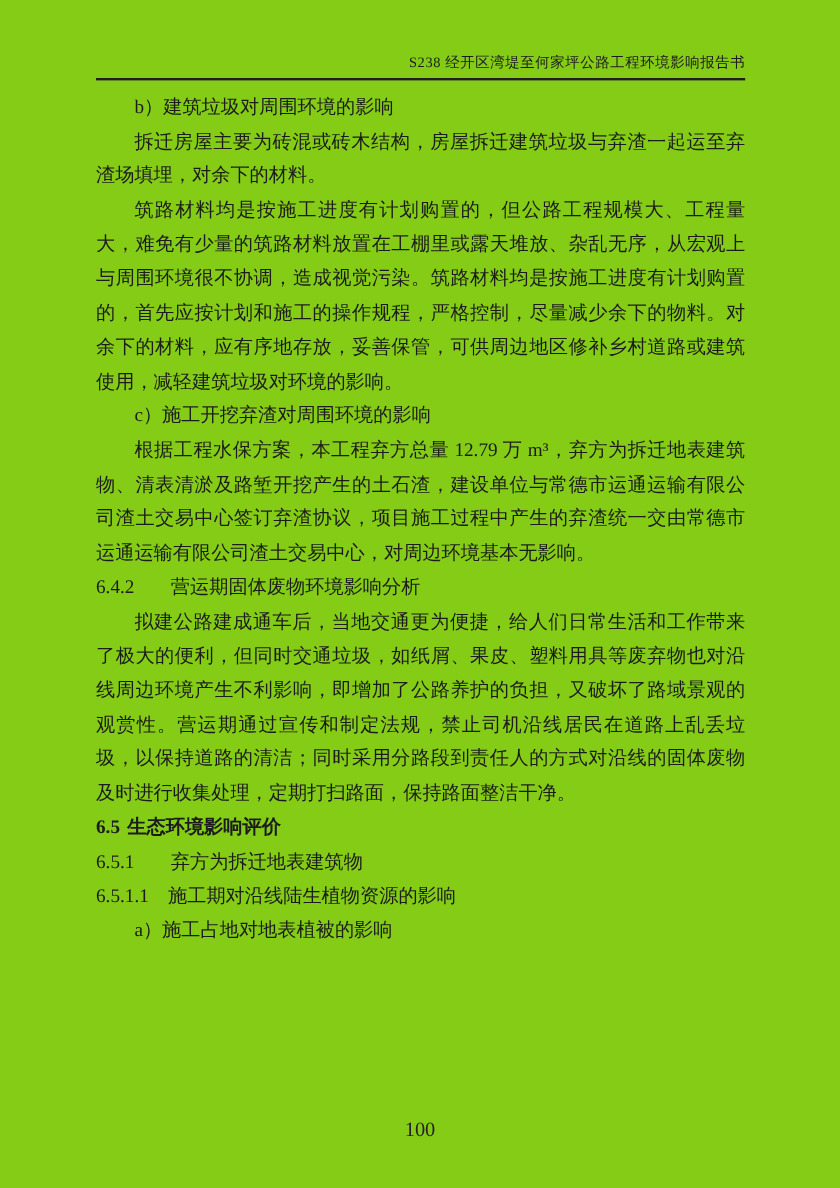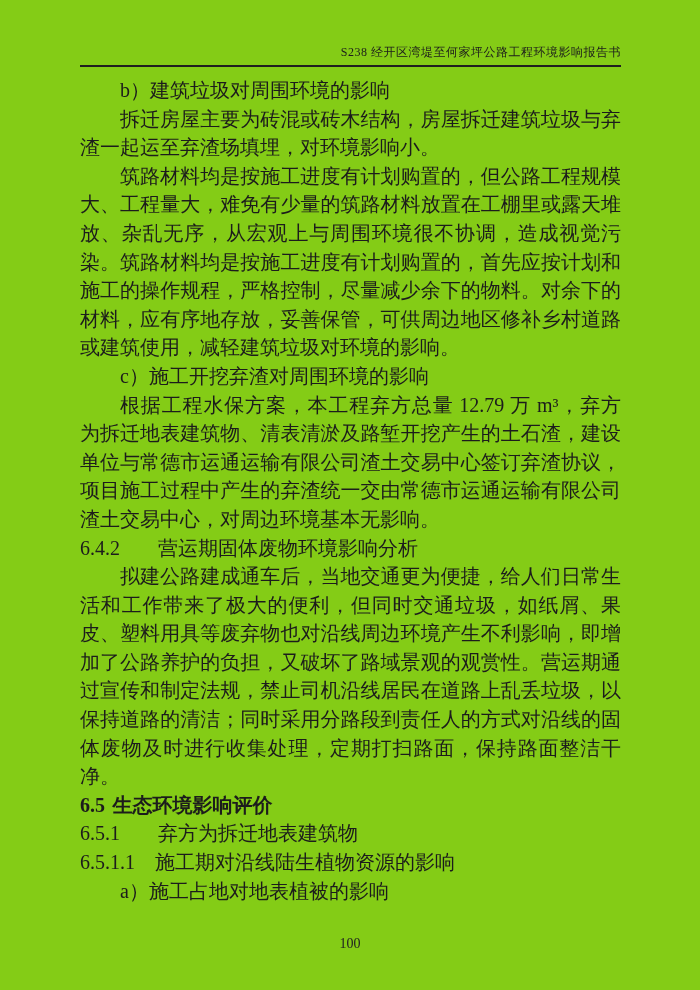--- a/index.html
+++ b/index.html
@@ -24,55 +24,55 @@
     line-height: 16px;
     padding-bottom: 5px;
     border-bottom: 2px solid #1f1f1f;
     letter-spacing: 0.5px;
   }
   .doc-body {
     position: absolute;
     top: 76px;
     left: 80px;
     width: 541px;
-    font-size: 20px;
+    font-size: 16px;
     line-height: 28.6px;
   }
   .block { margin: 0; }
   .p {
     text-indent: 2em;
     text-align: justify;
   }
   .sub {
     text-indent: 2em;
   }
   .h1 { font-weight: bold; }
   .h1 .num { margin-right: 0.38em; }
   .h2 .num { margin-right: 1.9em; }
   .h3 .num { margin-right: 1.0em; }
   .footer {
     position: absolute;
     bottom: 38px;
     left: 0;
     width: 700px;
     text-align: center;
-    font-size: 14px;
+    font-size: 17px;
     color: #222;
   }
 </style>
 </head>
 <body>
 
 <div class="page">
 
   <div class="header">S238 经开区湾堤至何家坪公路工程环境影响报告书</div>
 
   <div class="doc-body">
       <div class="block sub">b）建筑垃圾对周围环境的影响</div>
-      <div class="block p">拆迁房屋主要为砖混或砖木结构，房屋拆迁建筑垃圾与弃渣一起运至弃渣场填埋，对环境影响小。</div>
+      <div class="block p">拆迁房屋主要为砖混或砖木结构，房屋拆迁建筑垃圾与弃渣一起运至弃渣场填埋，对余下的材料。</div>
       <div class="block p">筑路材料均是按施工进度有计划购置的，但公路工程规模大、工程量大，难免有少量的筑路材料放置在工棚里或露天堆放、杂乱无序，从宏观上与周围环境很不协调，造成视觉污染。筑路材料均是按施工进度有计划购置的，首先应按计划和施工的操作规程，严格控制，尽量减少余下的物料。对余下的材料，应有序地存放，妥善保管，可供周边地区修补乡村道路或建筑使用，减轻建筑垃圾对环境的影响。</div>
       <div class="block sub">c）施工开挖弃渣对周围环境的影响</div>
       <div class="block p">根据工程水保方案，本工程弃方总量 12.79 万 m³，弃方为拆迁地表建筑物、清表清淤及路堑开挖产生的土石渣，建设单位与常德市运通运输有限公司渣土交易中心签订弃渣协议，项目施工过程中产生的弃渣统一交由常德市运通运输有限公司渣土交易中心，对周边环境基本无影响。</div>
       <div class="block h2"><span class="num">6.4.2</span><span>营运期固体废物环境影响分析</span></div>
       <div class="block p">拟建公路建成通车后，当地交通更为便捷，给人们日常生活和工作带来了极大的便利，但同时交通垃圾，如纸屑、果皮、塑料用具等废弃物也对沿线周边环境产生不利影响，即增加了公路养护的负担，又破坏了路域景观的观赏性。营运期通过宣传和制定法规，禁止司机沿线居民在道路上乱丢垃圾，以保持道路的清洁；同时采用分路段到责任人的方式对沿线的固体废物及时进行收集处理，定期打扫路面，保持路面整洁干净。</div>
       <div class="block h1"><span class="num">6.5</span><span>生态环境影响评价</span></div>
       <div class="block h2"><span class="num">6.5.1</span><span>弃方为拆迁地表建筑物</span></div>
       <div class="block h3"><span class="num">6.5.1.1</span><span>施工期对沿线陆生植物资源的影响</span></div>
       <div class="block sub">a）施工占地对地表植被的影响</div>
     </div>

